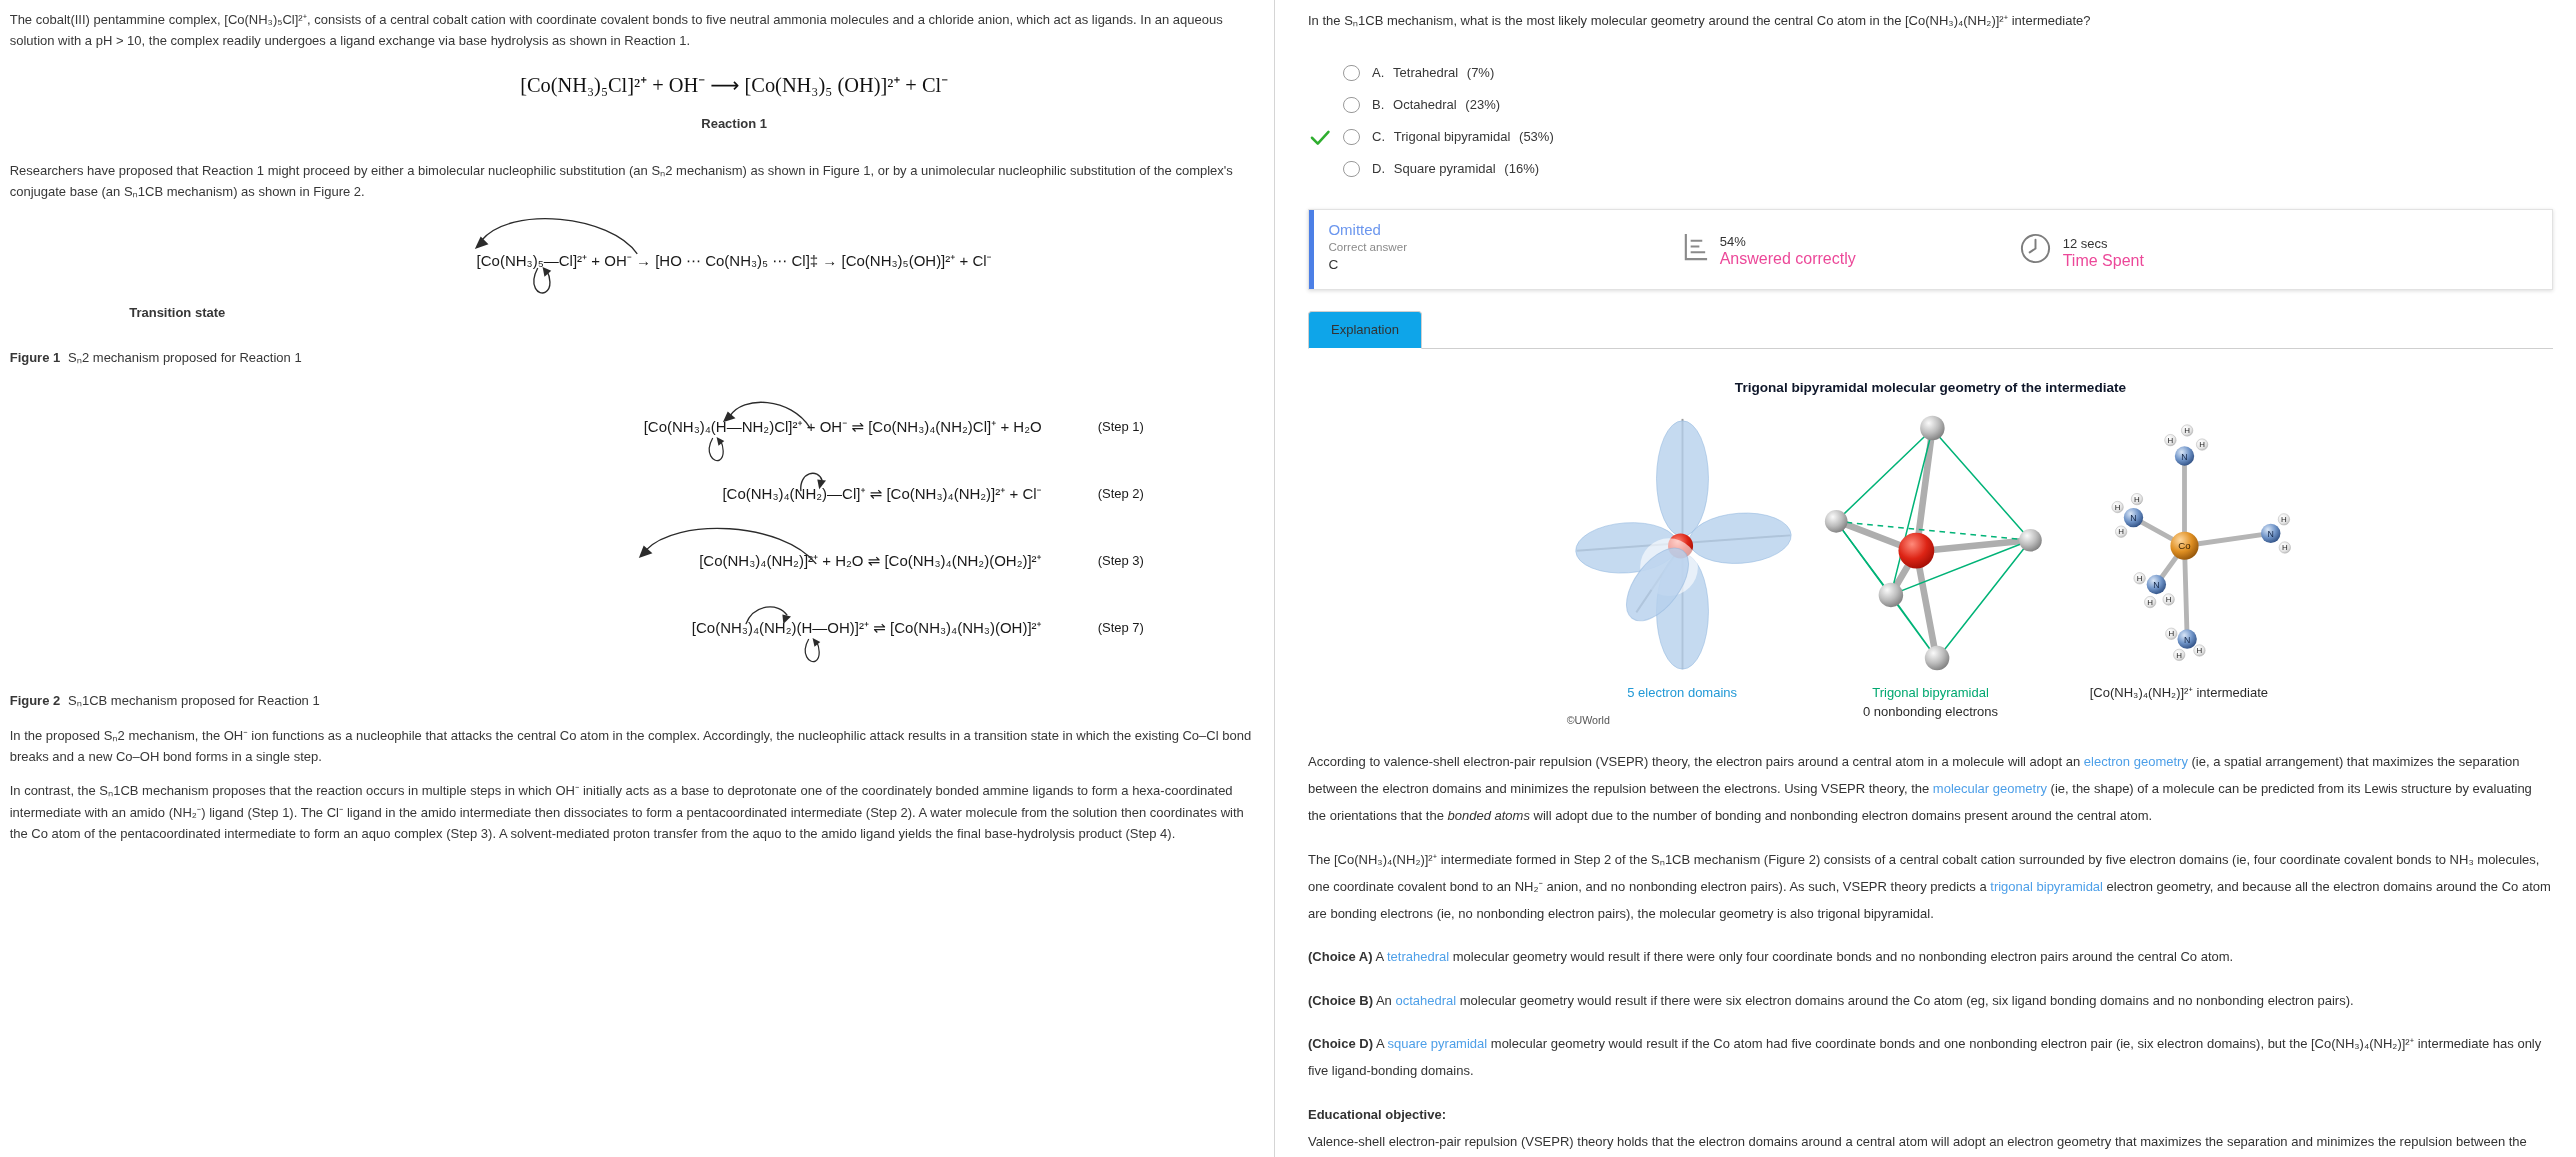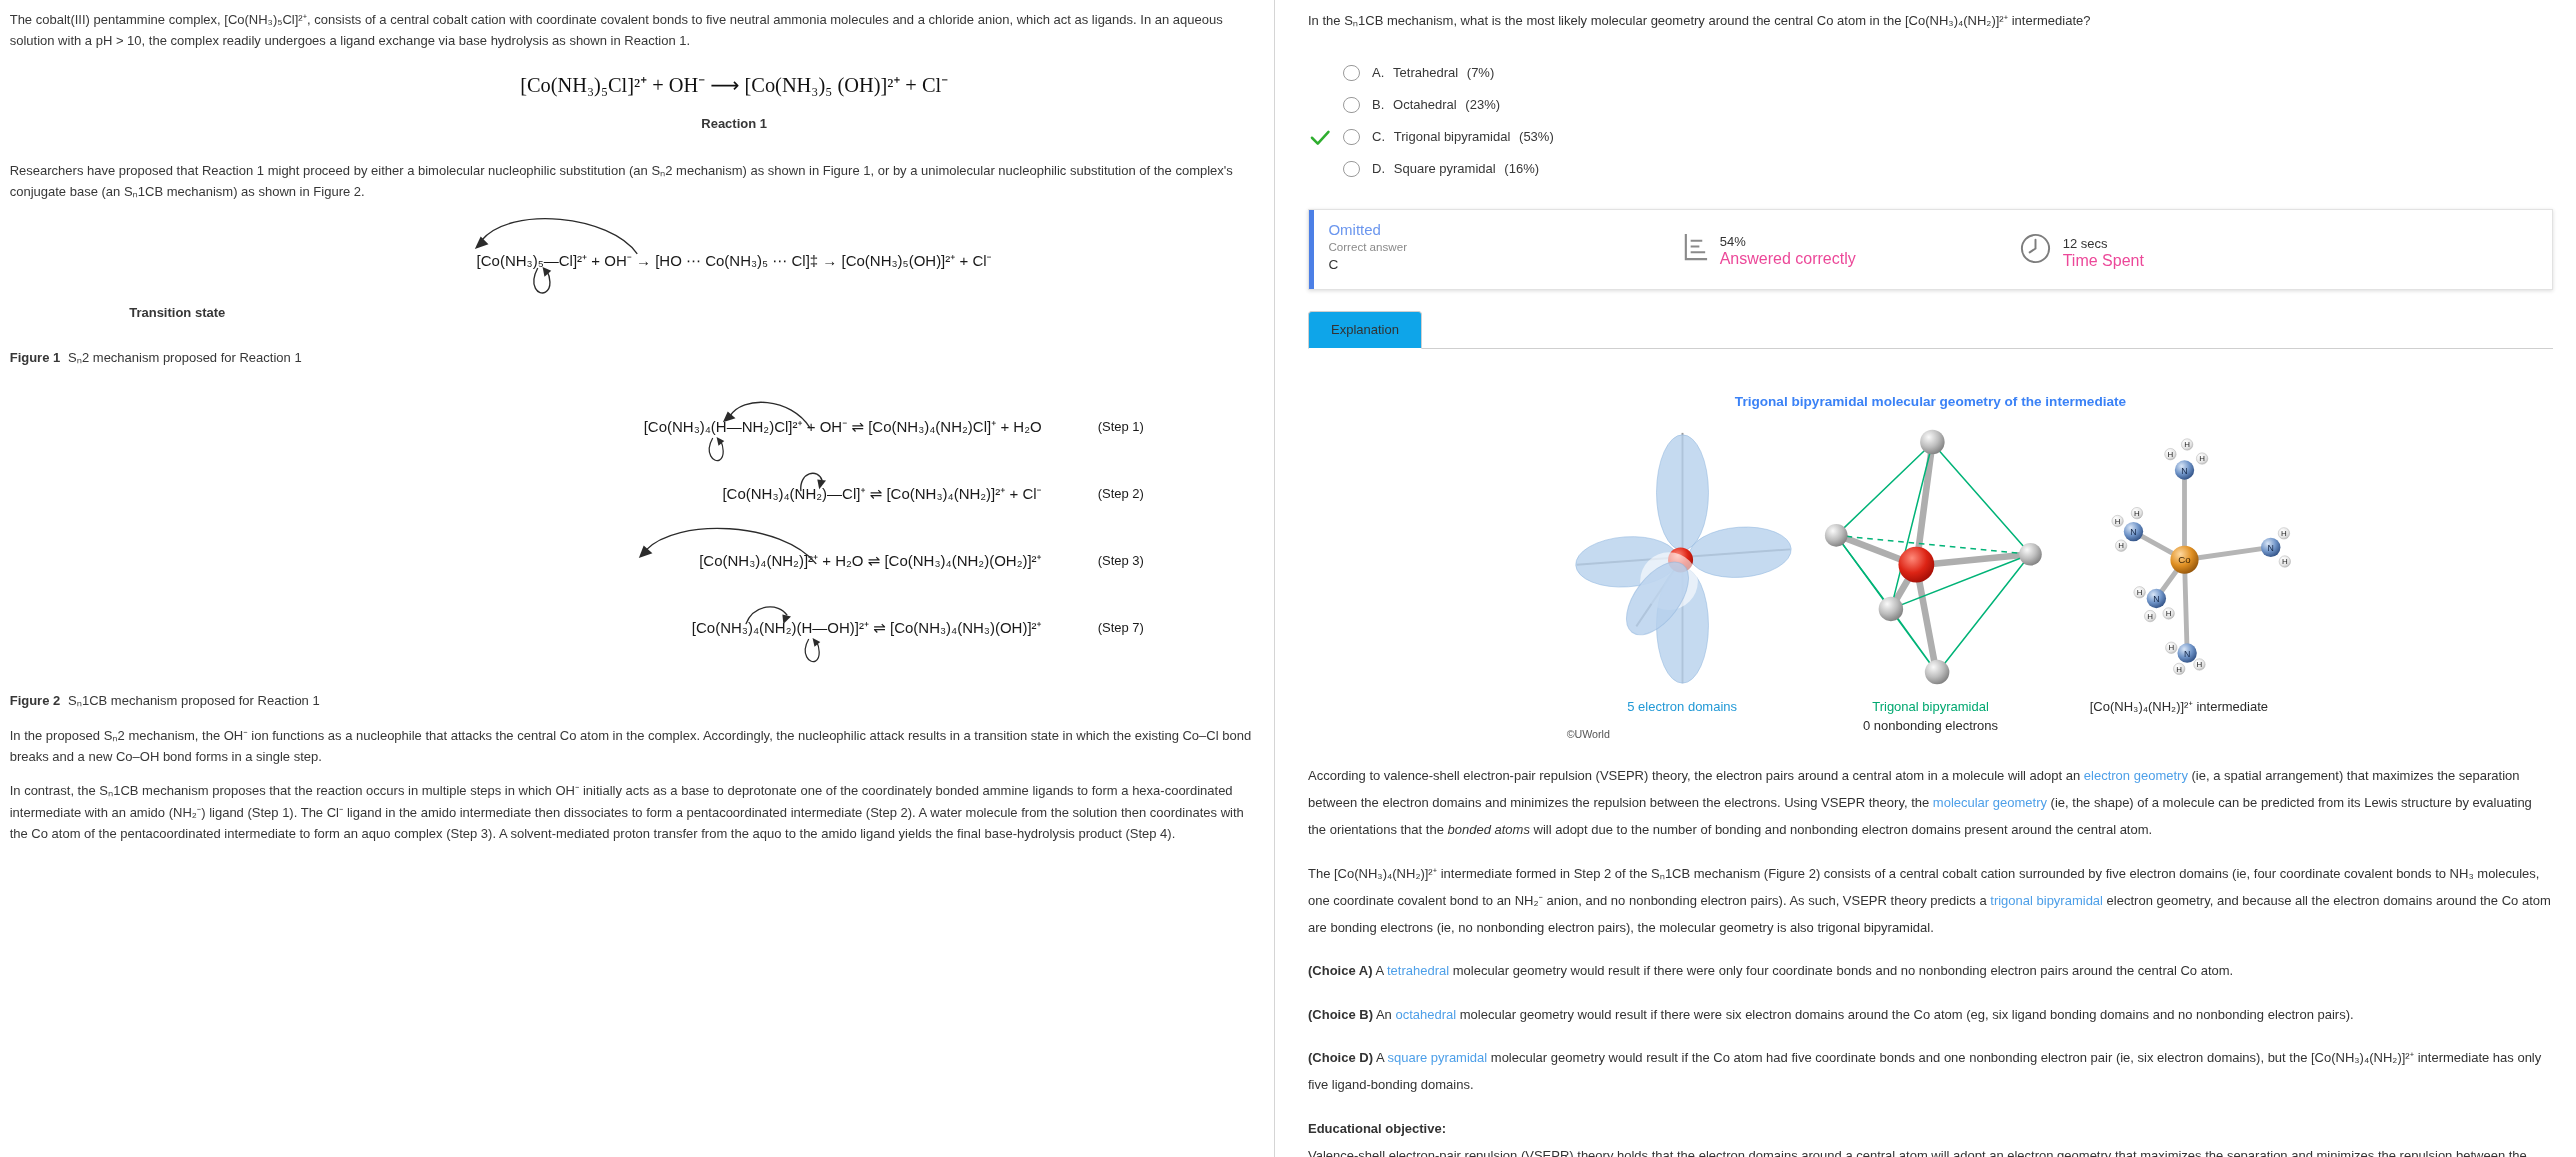--- a/index.html
+++ b/index.html
@@ -81,21 +81,21 @@
   .stat-small { color:#ec4899; font-size:16px; line-height:16.5px; }
 
   .tabbar { margin-top:21.4px; border-bottom:1px solid #cfcfcf; height:38px; position:relative; }
   .tab {
     position:absolute; left:0; bottom:-1px; height:38px;
     border:1px solid #cfcfcf; border-bottom:1px solid #fff;
     border-radius:3.9px 3.9px 0 0; background:#0ea5e9;
     padding:0 22px; line-height:36px; color:#333; cursor:pointer;
   }
 
-  .exp-title { text-align:center; font-weight:bold; font-size:13.6px; margin-top:42px; color:#3b82f6; }
+  .exp-title { text-align:center; font-weight:bold; font-size:13.6px; margin-top:28px; color:#0f172a; }
   .fig-row { display:flex; justify-content:center; align-items:flex-start; margin-top:13.6px; position:relative; }
   .fig-col { width:231px; margin:0 8.7px; text-align:center; }
   .fig-label-blue  { color:#2299d6; line-height:19.4px; }
   .fig-label-green { color:#00a870; line-height:19.4px; }
   .fig-label-dark  { color:#2b2b2b; line-height:19.4px; }
   .copyright { font-size:10.7px; color:#555; text-align:left; margin-top:7.8px; }
 
   .exp-p { margin:16.5px 0 0 0; line-height:27px; color:#333; }
   .seg-b { font-weight:bold; }
   .seg-i { font-style:italic; }

